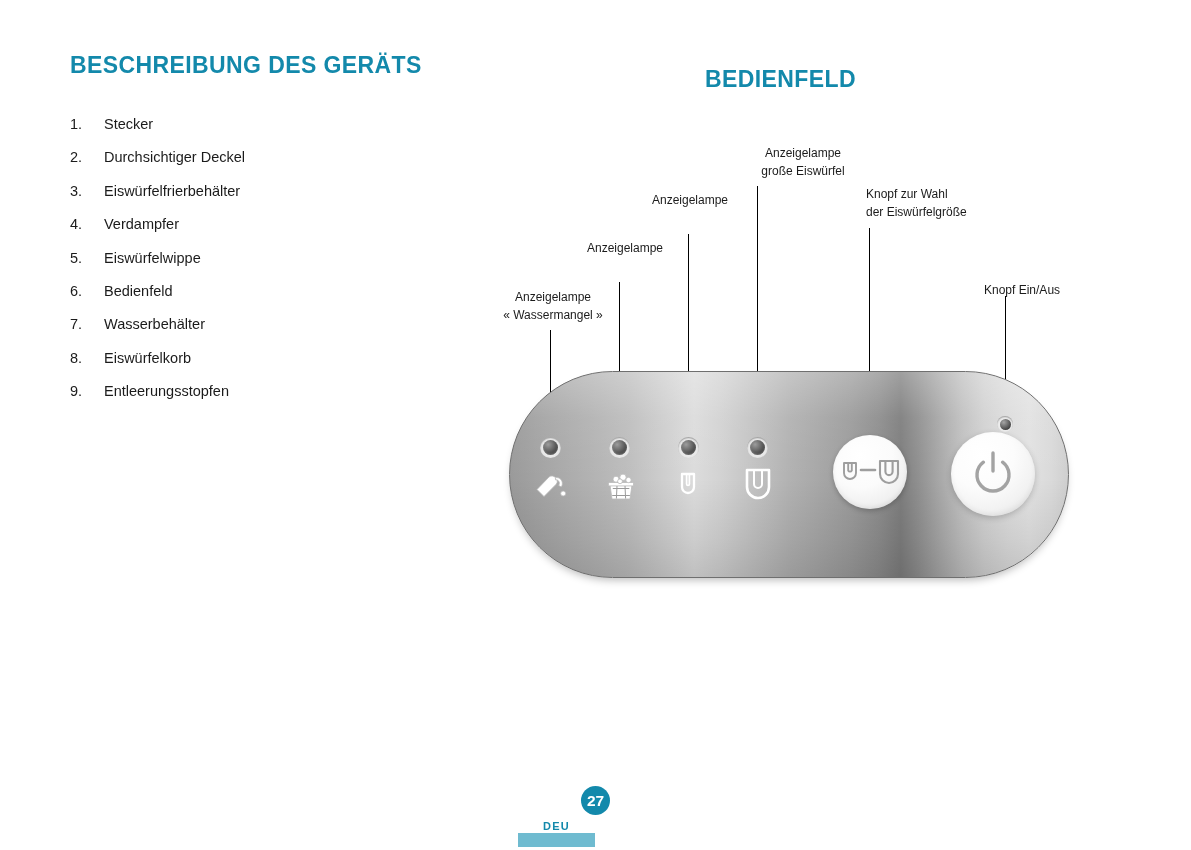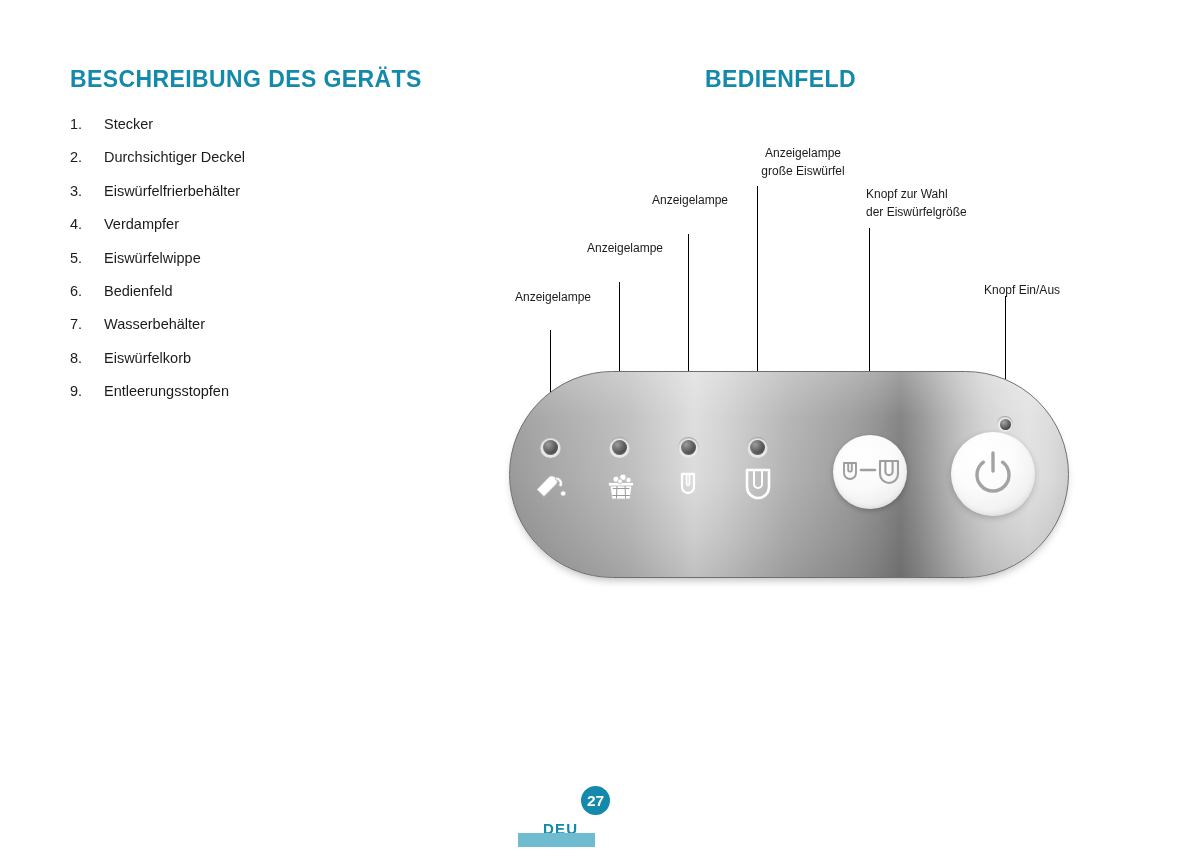--- a/index.html
+++ b/index.html
@@ -19,21 +19,21 @@
 
   
   .section-heading {
     position: absolute;
     font-size: 23px;
     font-weight: bold;
     letter-spacing: 0.4px;
     color: #1389ab;
     white-space: nowrap;
   }
-  #heading-left  { left: 70px;  top: 66px; }
+  #heading-left  { left: 70px;  top: 52px; }
   #heading-right { left: 705px; top: 66px; }
 
   
   #parts-list {
     position: absolute;
     left: 70px;
     top: 116px;
     width: 340px;
   }
   .parts-row {
@@ -212,21 +212,21 @@
     font-weight: bold;
     display: flex;
     align-items: center;
     justify-content: center;
     letter-spacing: -0.2px;
   }
   #lang-code {
     position: absolute;
     left: 543px;
     top: 820px;
-    font-size: 15px;
+    font-size: 11px;
     font-weight: bold;
     letter-spacing: 1.2px;
     color: #1389ab;
   }
   #footer-bar {
     position: absolute;
     left: 518px;
     top: 833px;
     width: 77px;
     height: 14px;
@@ -273,20 +273,21 @@
     <span class="parts-label">Eiswürfelkorb</span>
   </div>
   <div class="parts-row">
     <span class="parts-num">9.</span>
     <span class="parts-label">Entleerungsstopfen</span>
   </div>
 </div>
 
 <div class="callout ctr" style="left:428px; top:288px; width:250px;">
   <div>Anzeigelampe</div>
+  <div>« Wassermangel »</div>
 </div>
 
 <div class="callout ctr" style="left:500px; top:239px; width:250px;">
   <div>Anzeigelampe</div>
 </div>
 
 <div class="callout ctr" style="left:565px; top:191px; width:250px;">
   <div>Anzeigelampe</div>
 </div>
 

